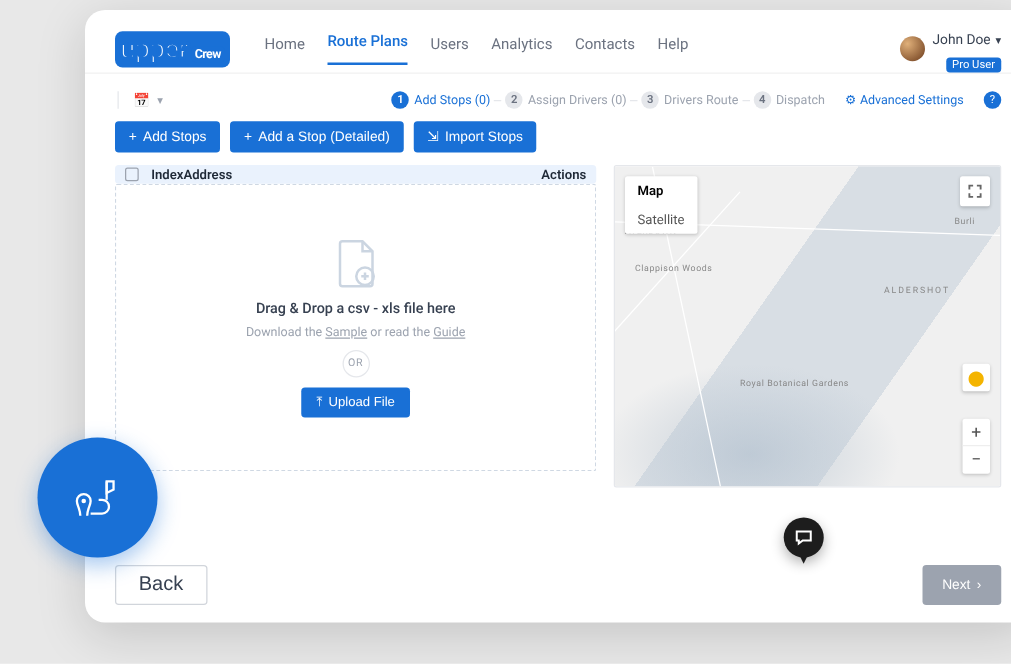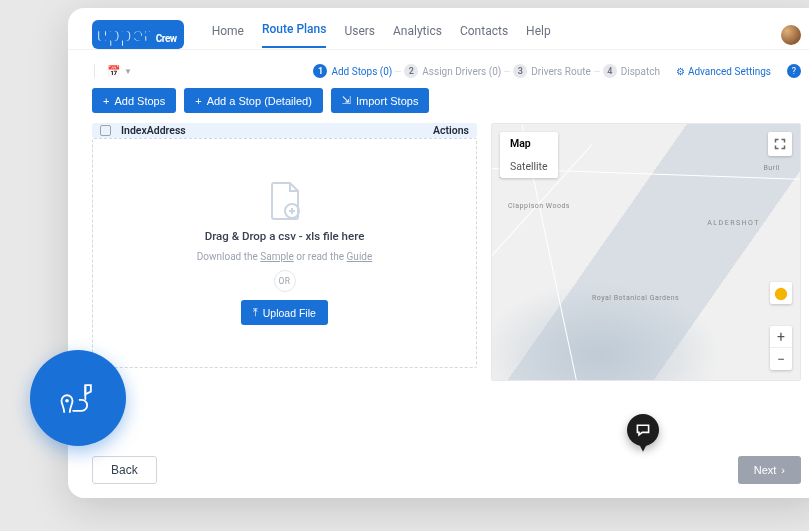--- a/index.html
+++ b/index.html
@@ -64,21 +64,21 @@
   .maptype-btn { padding:5px 10px; cursor:pointer; color:#555;}
   .maptype-btn.sel { font-weight:600; color:#000;}
   .fullscreen { position:absolute; right:8px; top:8px; width:24px; height:24px; background:#fff; border-radius:2px; box-shadow:0 1px 3px rgba(0,0,0,0.2); display:flex; align-items:center; justify-content:center; cursor:pointer;}
   .fullscreen svg { width:12px; height:12px; stroke:#666; fill:none; stroke-width:2;}
   .pegman { position:absolute; right:8px; top:158px; width:22px; height:22px; background:#fff; border-radius:2px; box-shadow:0 1px 3px rgba(0,0,0,0.2); display:flex; align-items:center; justify-content:center; font-size:12px;}
   .pegman-body { color:#f4b400;}
   .zoom { position:absolute; right:8px; bottom:10px; width:22px; background:#fff; border-radius:2px; box-shadow:0 1px 3px rgba(0,0,0,0.2); display:flex; flex-direction:column;}
   .zoom-btn { height:22px; display:flex; align-items:center; justify-content:center; font-size:14px; color:#555; cursor:pointer;}
   .zoom-btn:first-child { border-bottom:1px solid #eee;}
   .footer { position:absolute; left:0; right:0; bottom:14px; padding:0 24px; display:flex;}
-  .back-btn { font-size:12px; color:#374151; background:#fff; border:1px solid #d1d5db; border-radius:3px; padding:6px 18px; cursor:pointer;}
+  .back-btn { font-size:16px; color:#374151; background:#fff; border:1px solid #d1d5db; border-radius:3px; padding:6px 18px; cursor:pointer;}
   .next-btn { margin-left:auto; font-size:11px; color:#fff; background:#9ca3af; border:none; border-radius:3px; padding:6px 16px; cursor:pointer; display:flex; align-items:center; gap:5px;}
   .bubble { position:absolute; left:30px; top:350px; width:96px; height:96px; border-radius:50%; background:#1970d6; box-shadow:0 6px 18px rgba(25,112,214,0.4); display:flex; align-items:center; justify-content:center;}
   .bubble svg { width:44px; height:44px; stroke:#fff; fill:none; stroke-width:2;}
   .courier-dot { position:absolute; right:150px; top:414px; width:32px; height:32px; border-radius:50%; background:#1d1d1d; display:flex; align-items:center; justify-content:center; box-shadow:0 4px 10px rgba(0,0,0,0.3);}
   .courier-dot::after { content:"▾"; position:absolute; bottom:-9px; color:#1d1d1d; font-size:14px;}
   .courier-dot svg { width:16px; height:16px; stroke:#fff; fill:none; stroke-width:2;}
   .mapline { position:absolute; border-top:1px solid #fff; transform-origin:left center;}
 </style>
 </head>
 <body>
@@ -93,20 +93,24 @@
     <div class="nav">
       <div class="nav-item">Home</div>
       <div class="nav-item active">Route Plans</div>
       <div class="nav-item">Users</div>
       <div class="nav-item">Analytics</div>
       <div class="nav-item">Contacts</div>
       <div class="nav-item">Help</div>
     </div>
     <div class="userbox">
       <div class="avatar"></div>
+      <div>
+        <div><span class="username">John Doe</span> <span class="caret">▾</span></div>
+        <div class="prouser">Pro User</div>
+      </div>
     </div>
   </div>
   <div class="divider"></div>
 
   <div class="toolbar">
     <div class="vline"></div>
     <div class="date">
       <span class="cal-icon">📅</span>
       <span class="caret" style="color:#9ca3af;">▾</span>
     </div>

